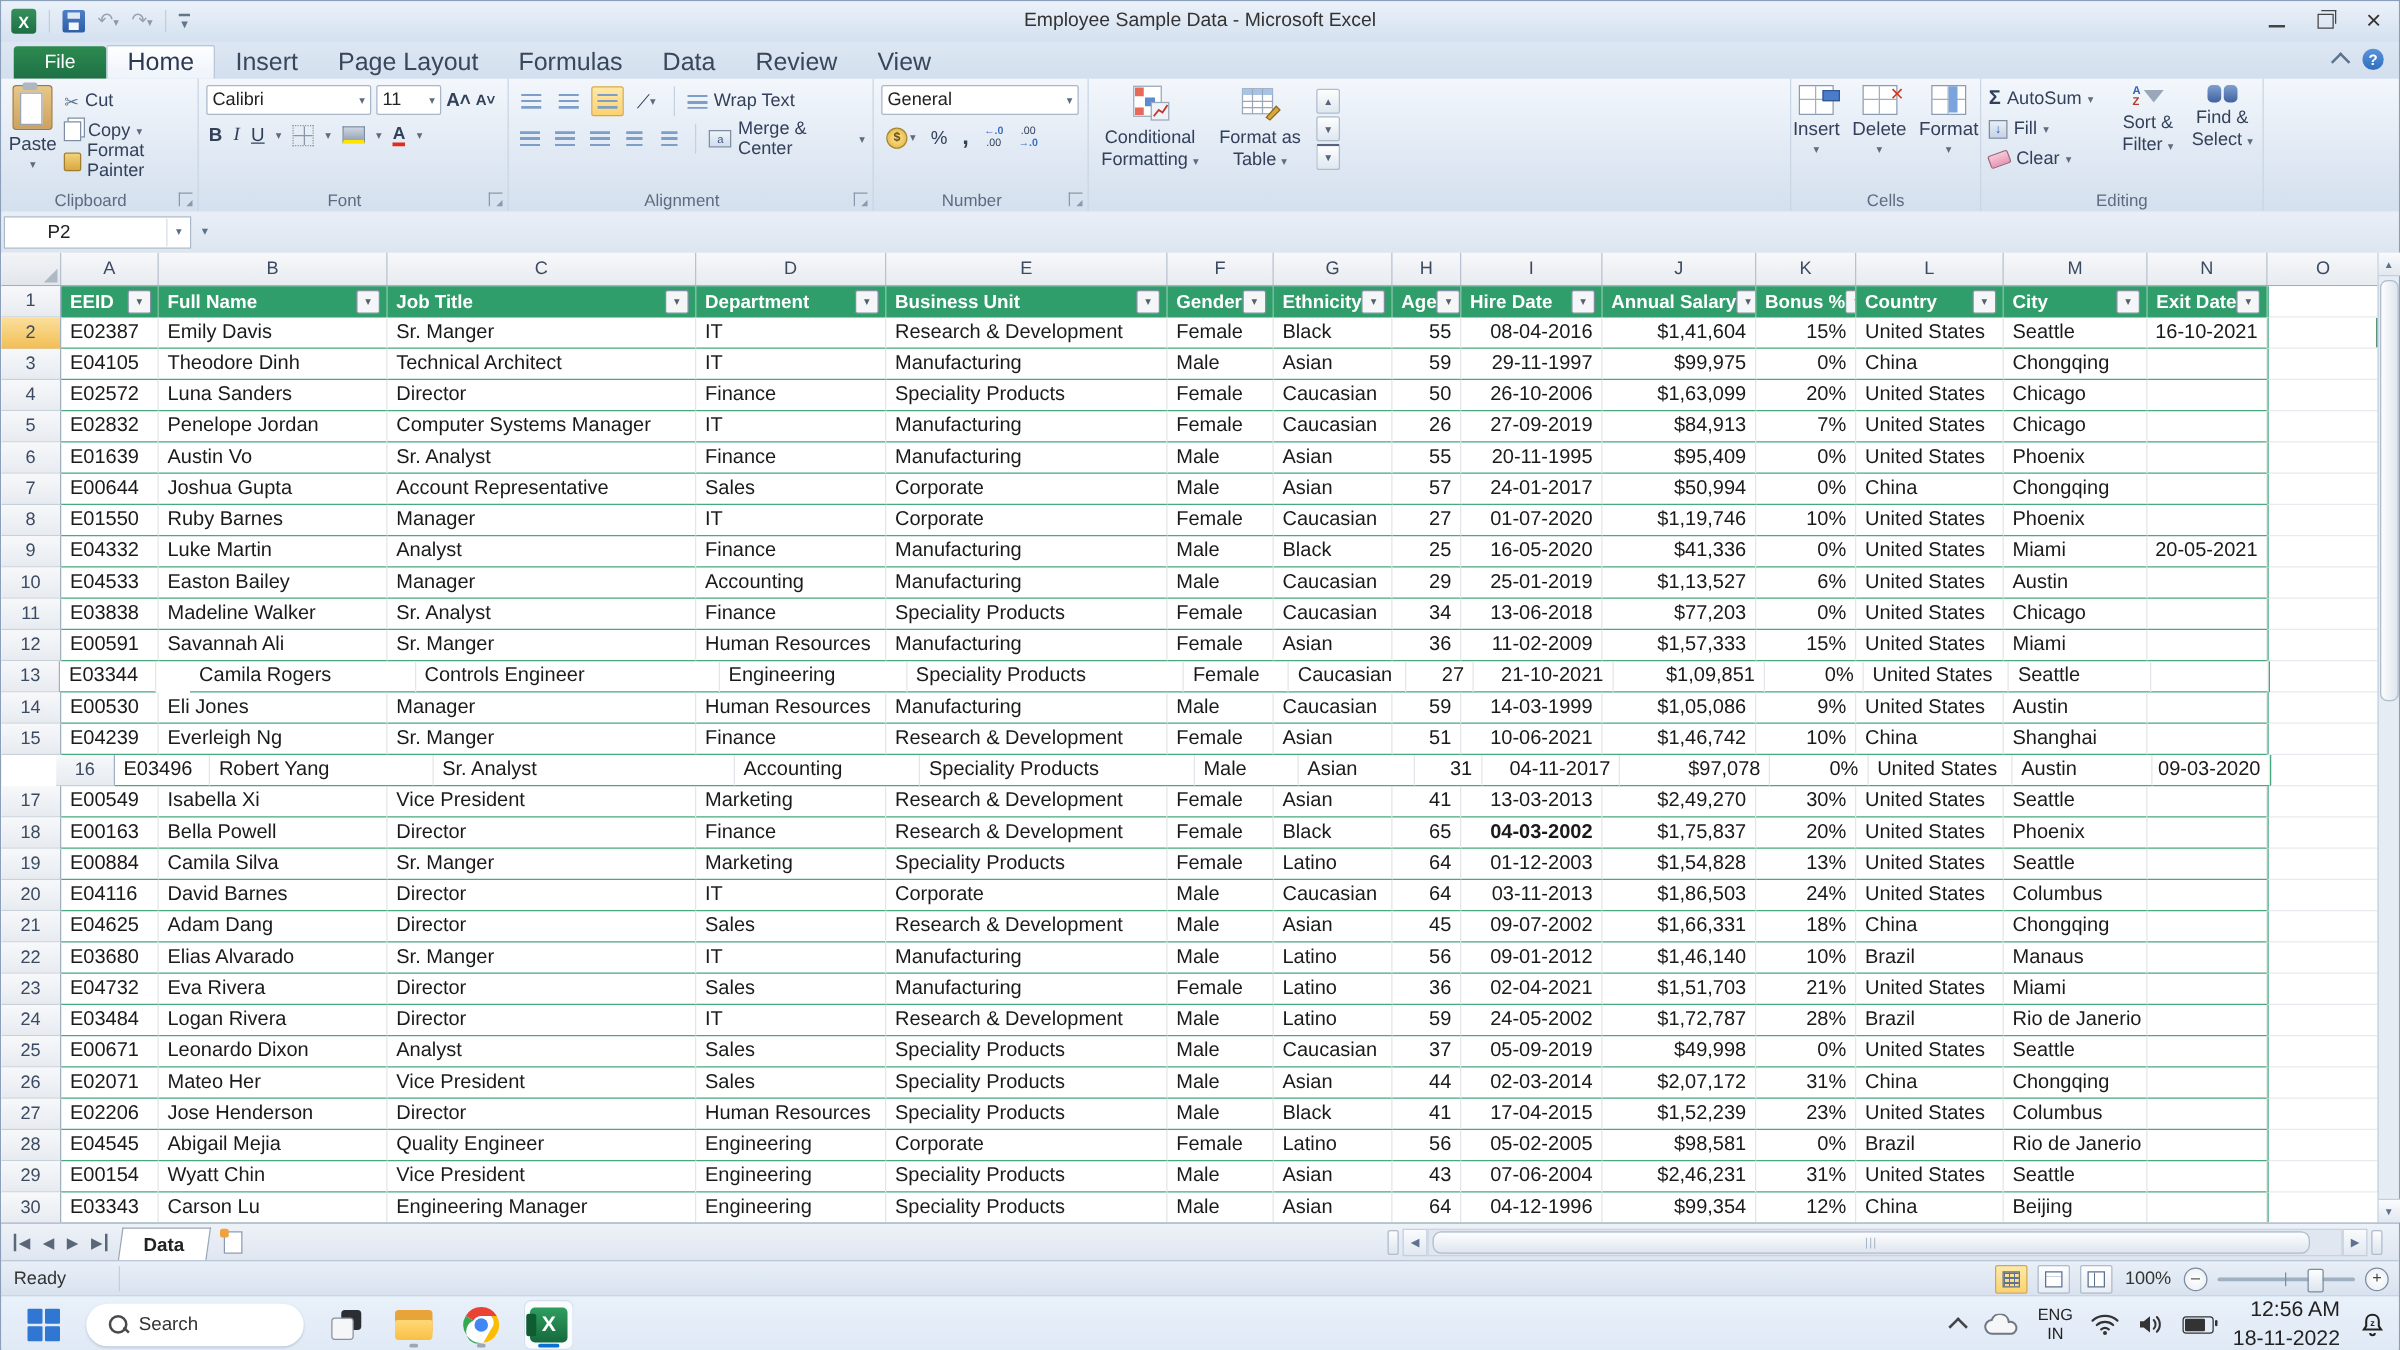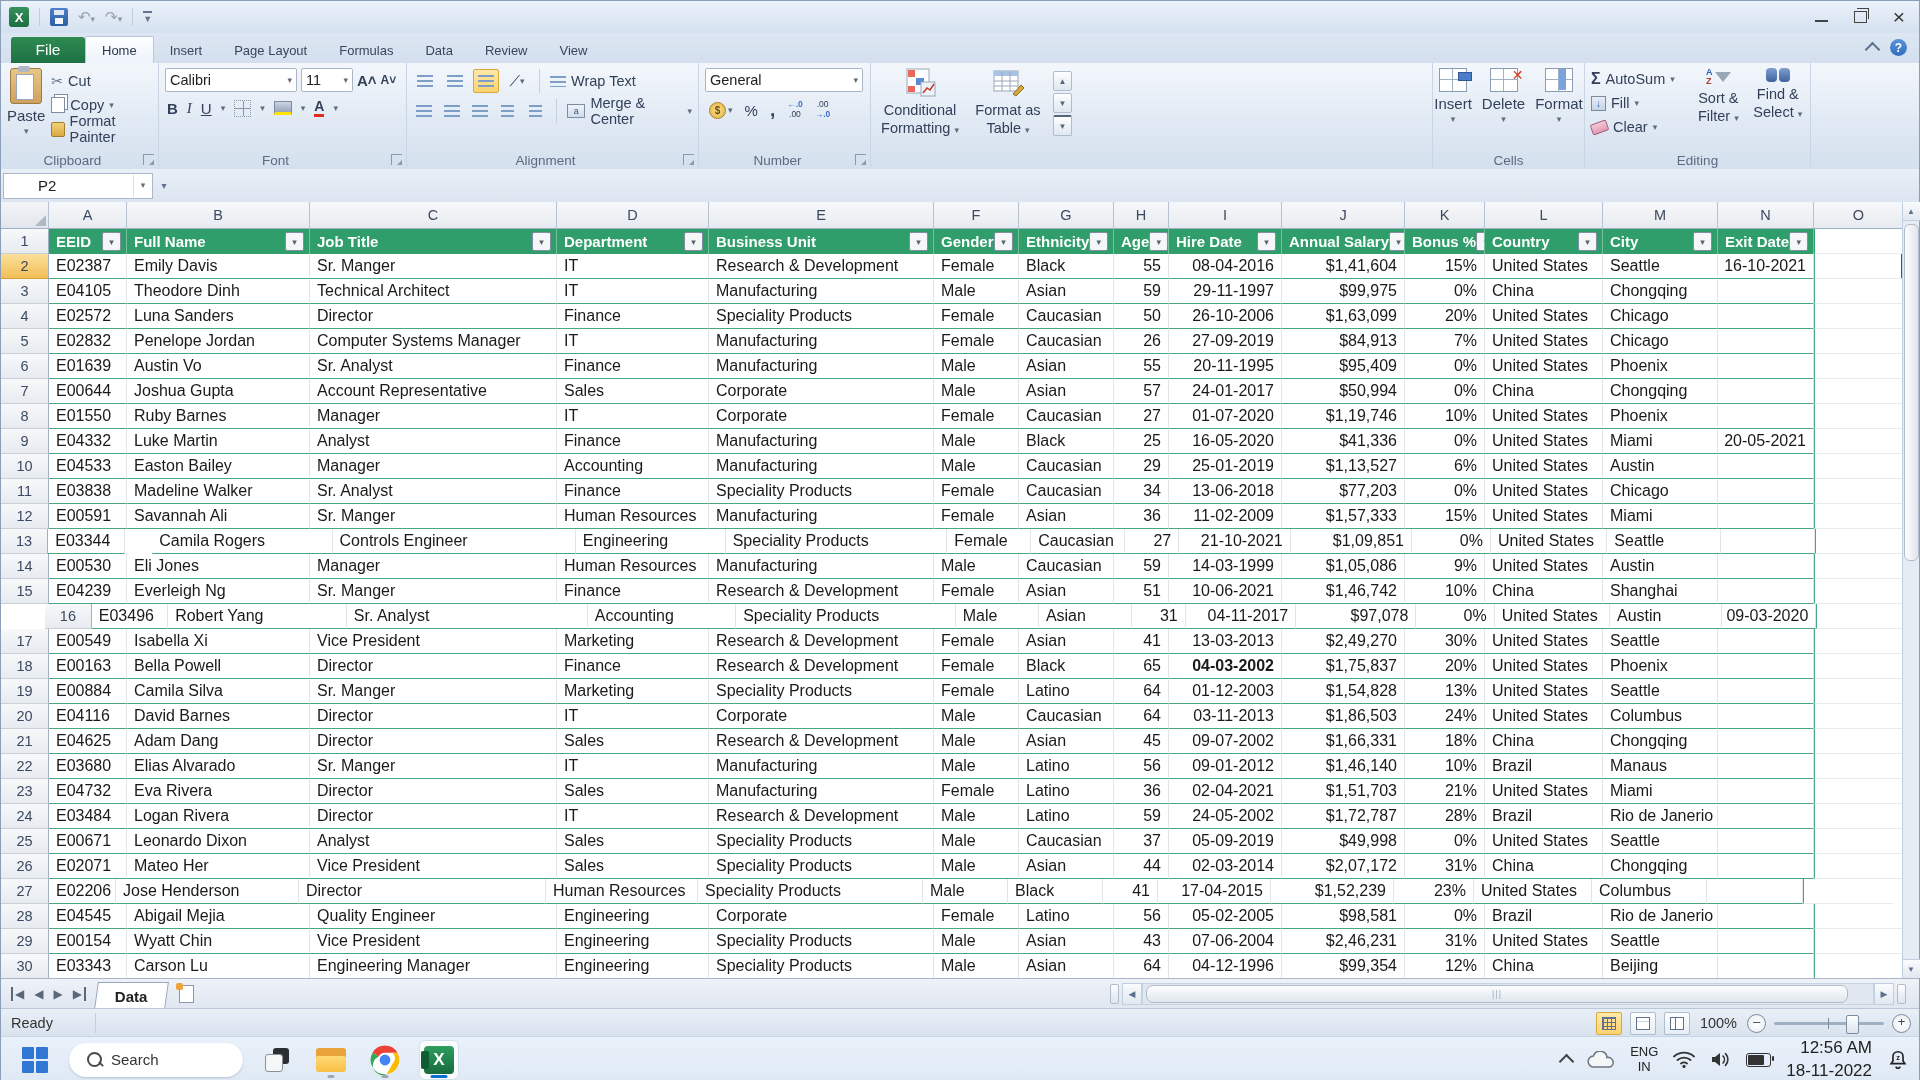--- a/index.html
+++ b/index.html
@@ -20,21 +20,21 @@
   .title{position:absolute;left:0;right:0;text-align:center;font-size:15.5px;color:#333;pointer-events:none;}
   .winctrl{position:absolute;right:6px;top:0;height:32px;display:flex;align-items:center;gap:26px;padding-right:8px;}
   .wmin{width:13px;height:2px;background:#444;margin-top:8px;}
   .wmax{width:11px;height:10px;border:1.5px solid #444;position:relative;background:#fff0;}
   .wmax::before{content:"";position:absolute;top:-4px;left:2px;width:11px;height:10px;border:1.5px solid #444;border-bottom:none;border-left:none;}
   .wclose{font-size:21px;color:#333;line-height:1;margin-top:-2px;}
 
   
   .tabsrow{position:absolute;top:32px;left:0;right:0;height:30px;background:linear-gradient(#dde7f3,#d3dfee);display:flex;align-items:flex-end;}
   .ftab{margin-left:10px;width:74px;height:26px;background:linear-gradient(#2d8a50,#1e7145);color:#fff;font-size:15.5px;display:flex;align-items:center;justify-content:center;border-radius:3px 3px 0 0;}
-  .rtab{padding:0 16px;height:26px;display:flex;align-items:center;font-size:13px;color:#39465c;}
+  .rtab{padding:0 16px;height:26px;display:flex;align-items:center;font-size:20px;color:#39465c;}
   .rtab.active{background:linear-gradient(#fdfeff,#eef3fa);border:1px solid #b9c7d8;border-bottom:none;border-radius:2px 2px 0 0;color:#2b3850;}
   .tabcorner{position:absolute;right:12px;top:6px;display:flex;gap:12px;align-items:center;}
   .collapse-chevron{width:9px;height:9px;border-left:2px solid #5c728f;border-top:2px solid #5c728f;transform:rotate(45deg);margin-top:4px;}
   .helpbtn{width:17px;height:17px;border-radius:50%;background:linear-gradient(#5b93d8,#2f6fc1);color:#fff;font-size:12px;font-weight:bold;display:flex;align-items:center;justify-content:center;}
 
   
   .ribbon{position:absolute;top:62px;left:0;right:0;height:106px;background:linear-gradient(#f3f7fc,#dfe8f3 60%,#d4e0ee);border-bottom:1px solid #b9c7d8;display:flex;}
   .rgroup{position:relative;height:100%;border-right:1px solid #c9d5e4;box-sizing:border-box;padding:5px 6px 18px 6px;}
   .glabel{position:absolute;bottom:1px;left:0;right:14px;text-align:center;font-size:13.5px;color:#5d6b80;}
   .launcher{position:absolute;bottom:4px;right:4px;width:10px;height:10px;border-left:1px solid #8a99ad;border-top:1px solid #8a99ad;}
@@ -219,20 +219,21 @@
   <div class="titlebar">
     <div class="qat">
       <span class="xlmini">X</span>
       <span class="qsep"></span>
       <span class="savebtn"></span>
       <span><span class="qglyph">↶</span><span class="qdd">▾</span></span>
       <span><span class="qglyph">↷</span><span class="qdd">▾</span></span>
       <span class="qsep"></span>
       <span class="qcustom">▼</span>
     </div>
+    <div class="title">Employee Sample Data  -  Microsoft Excel</div>
     <div class="winctrl">
       <span class="wmin"></span>
       <span class="wmax"></span>
       <span class="wclose">×</span>
     </div>
   </div>
 
   <div class="tabsrow">
     <div class="ftab">File</div>
     <div class="rtab active">Home</div>
@@ -1003,21 +1004,21 @@
           <div class="cell al-r" style="width: 113px;">02-03-2014</div>
           <div class="cell al-r" style="width: 123px;">$2,07,172</div>
           <div class="cell al-r" style="width: 80px;">31%</div>
           <div class="cell" style="width: 118px;">China</div>
           <div class="cell" style="width: 115px;">Chongqing</div>
           <div class="cell al-r" style="width: 96px;"></div>
           <div class="ocell" style="width: 90px;"></div>
         </div>
         <div class="srow">
           <div class="rn" style="width: 48px;">27</div>
-          <div class="cell" style="width: 67px;">E02206</div>
+          <div class="cell" style="width: 78px;">E02206</div>
           <div class="cell" style="width: 183px;">Jose Henderson</div>
           <div class="cell" style="width: 247px;">Director</div>
           <div class="cell" style="width: 152px;">Human Resources</div>
           <div class="cell" style="width: 225px;">Speciality Products</div>
           <div class="cell" style="width: 85px;">Male</div>
           <div class="cell" style="width: 95px;">Black</div>
           <div class="cell al-r" style="width: 55px;">41</div>
           <div class="cell al-r" style="width: 113px;">17-04-2015</div>
           <div class="cell al-r" style="width: 123px;">$1,52,239</div>
           <div class="cell al-r" style="width: 80px;">23%</div>

